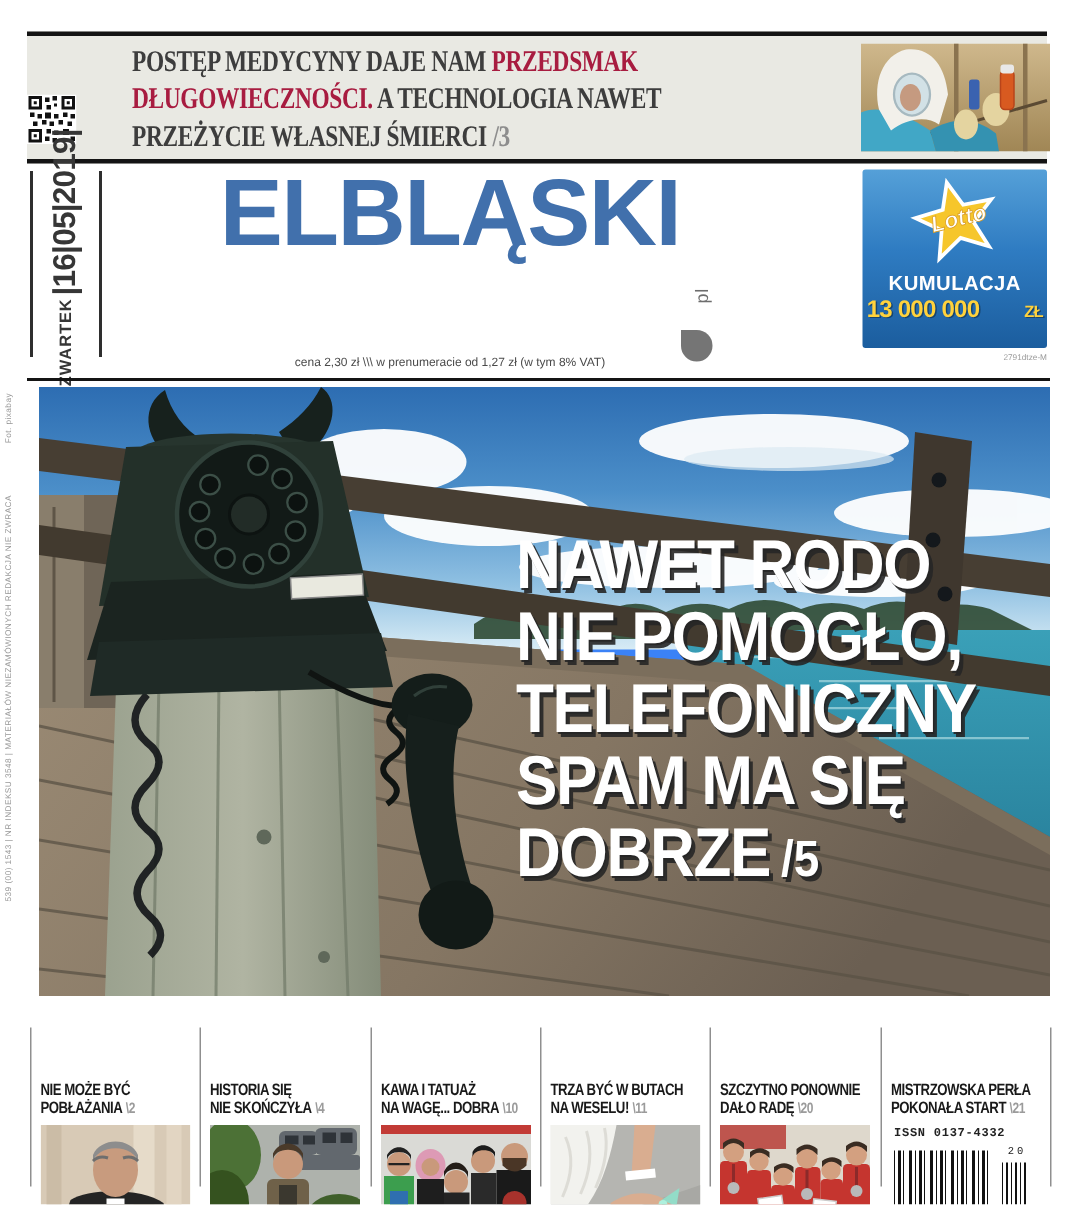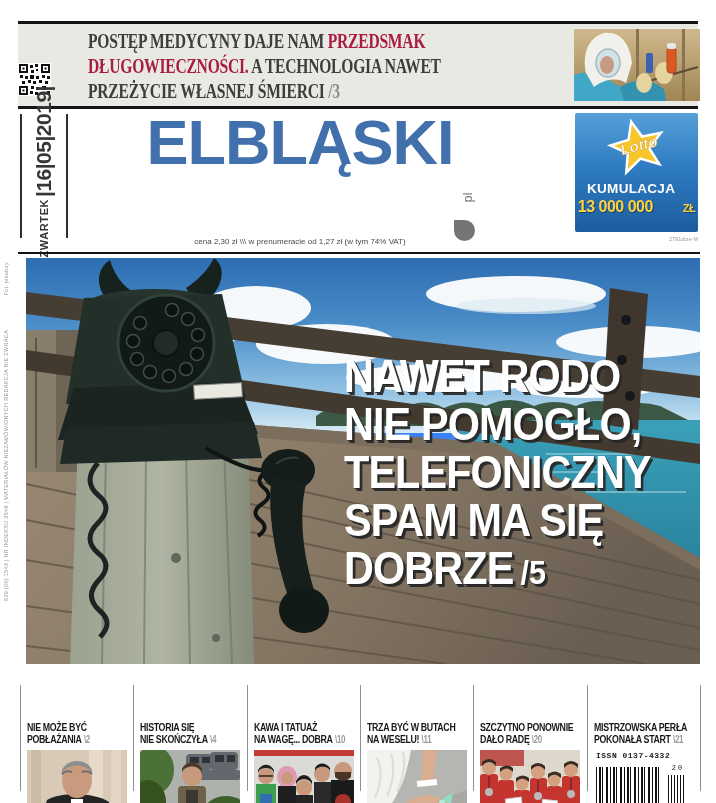--- a/index.html
+++ b/index.html
@@ -34,21 +34,21 @@
   .pl-dot { position:absolute; left:2px; top:28px; width:21px; height:21px; background:#757575;
             border-radius:0 50% 50% 50%; }
   .price { position:absolute; left:120px; top:237px; width:360px; text-align:center;
            font-size:8px; color:#4a4a4a; }
   .masthead-rule { position:absolute; left:18px; top:252px; width:682px; height:2px; background:#141414; }
 
   
   .lotto { position:absolute; left:575px; top:113px; width:123px; height:119px;
            background:linear-gradient(180deg,#55a0d8 0%, #2f7cc2 45%, #1b5d9e 100%);
            border-radius:2px; overflow:hidden; }
-  .lotto-label { position:absolute; left:12px; top:68px; width:100%; 
+  .lotto-label { position:absolute; left:0; top:68px; width:100%; text-align:center;
                  color:#ffffff; font-weight:bold; font-size:13.5px; letter-spacing:0.3px; }
   .lotto-amount { position:absolute; left:0; top:85px; width:100%; text-align:center;
                   color:#ffd23c; font-weight:bold; font-size:16px; letter-spacing:-0.5px;
                   text-shadow:1px 1px 0 rgba(0,0,0,0.35); }
   .lotto-zl { font-size:11px;margin-left:26px; }
   .ad-code { position:absolute; left:575px; top:236px; width:123px; text-align:right;
              font-size:5.5px; color:#9a9a9a; }
 
   
   .hero { position:absolute; left:26px; top:258px; width:674px; height:406px; overflow:hidden; background:#3b82f6; }
@@ -175,21 +175,21 @@
   </div>
 
   <div class="logo">
     <div>ELBLĄSKI</div>
   </div>
   <div class="pl-mark">
     <span class="pl-text">pl</span>
     <span class="pl-dot"></span>
   </div>
 
-  <div class="price">cena 2,30 zł \\\ w prenumeracie od 1,27 zł (w tym 74% VAT)</div>
+  <div class="price">cena 2,30 zł \\\ w prenumeracie od 1,27 zł (w tym 8% VAT)</div>
   <div class="masthead-rule"></div>
 
   <div class="lotto">
     <svg width="123" height="66" viewBox="0 0 123 66">
       <g transform="translate(26,6)">
         <path d="M36,2 L43,19 L62,20 L47,32 L53,50 L36,40 L19,50 L25,32 L10,20 L29,19 Z" transform="rotate(-14 36 26)" fill="#f6c62b" stroke="#ffffff" stroke-width="2.5"></path>
         <text x="19" y="32" transform="rotate(-14 36 26)" font-family="Liberation Sans, sans-serif" font-size="15" font-style="italic" font-weight="bold" fill="#ffffff" stroke="#d99a1e" stroke-width="0.5">Lotto</text>
       </g>
     </svg>
     <div class="lotto-label">KUMULACJA</div>

